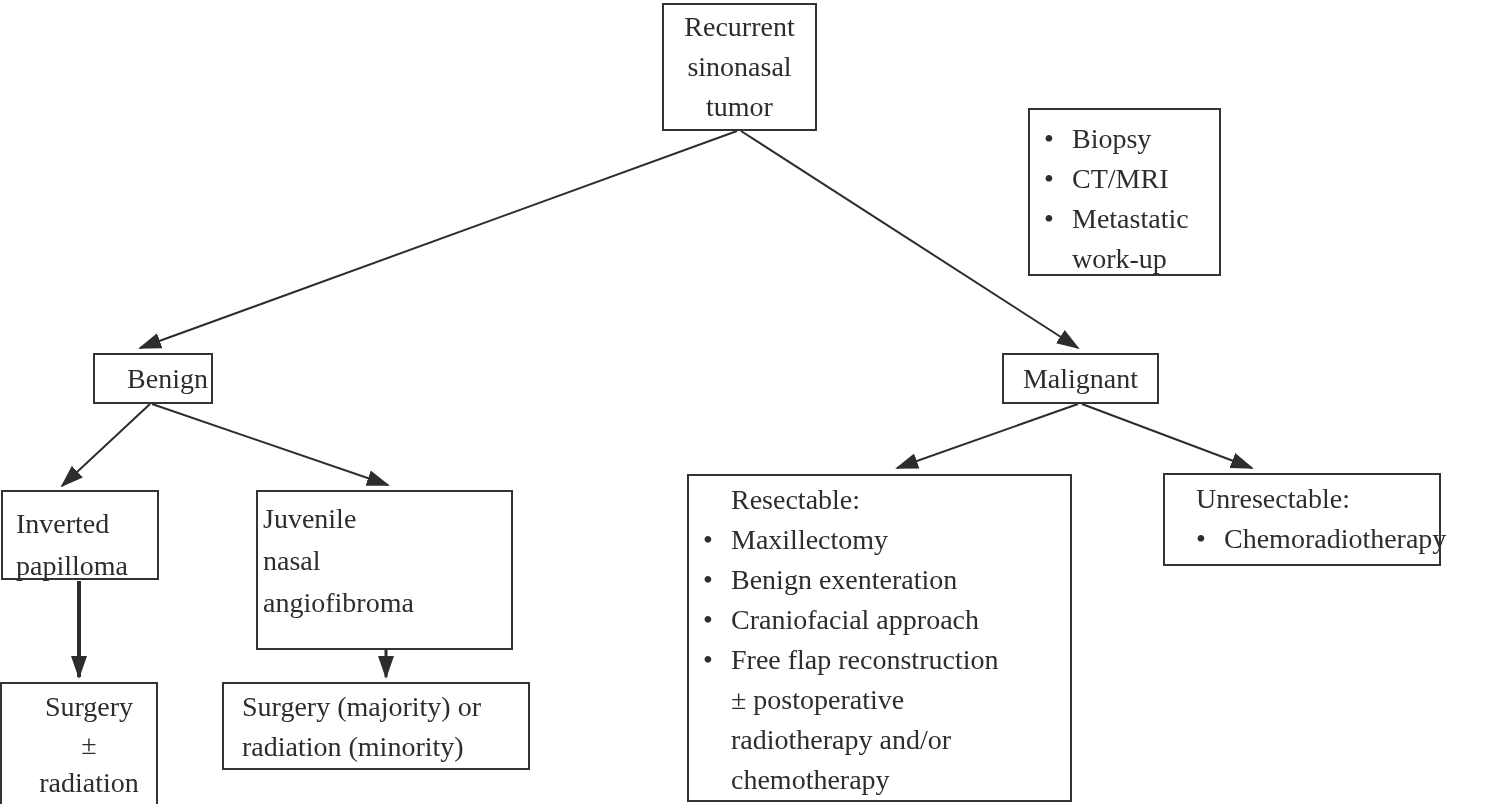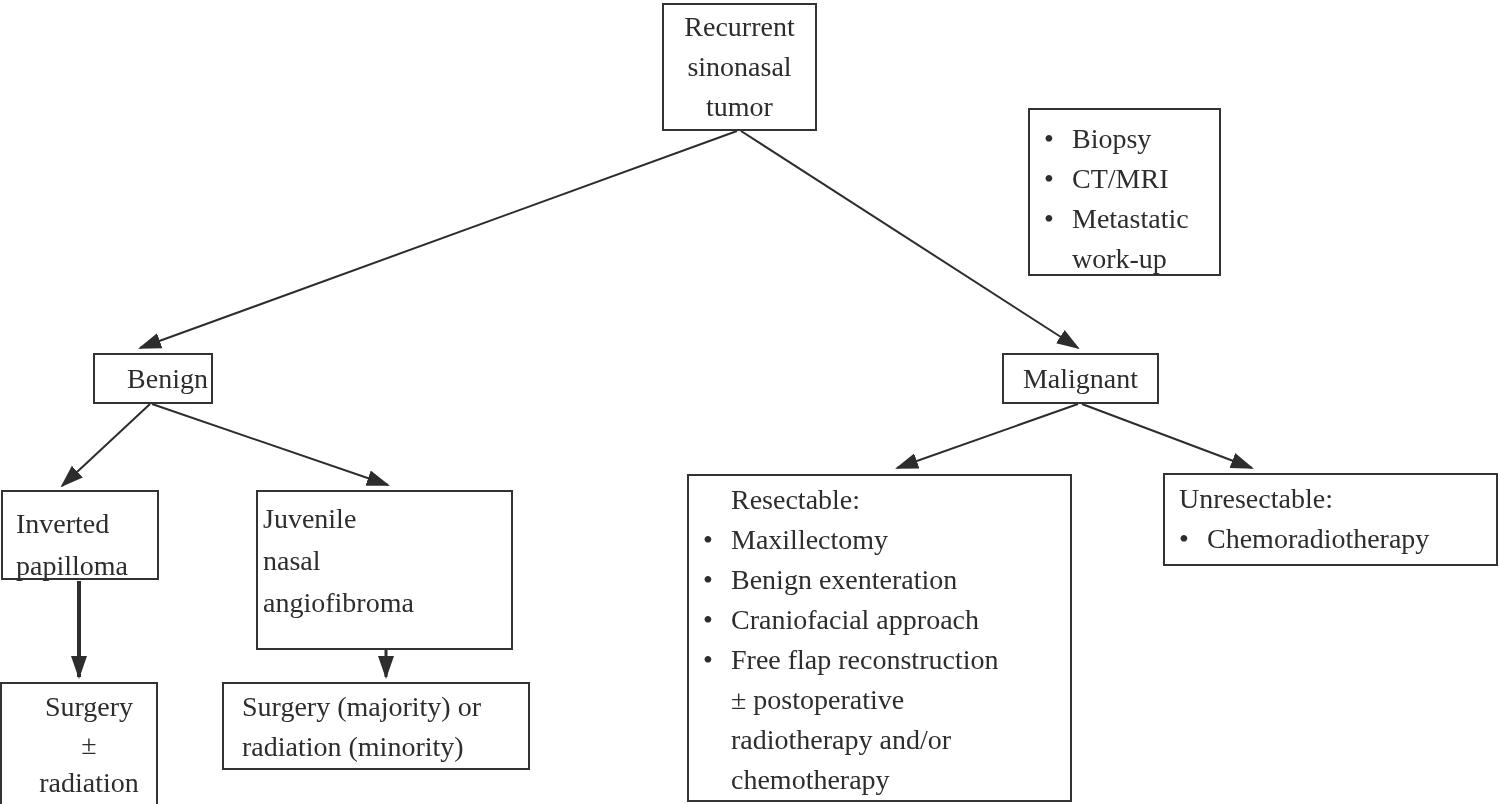--- a/index.html
+++ b/index.html
@@ -40,21 +40,21 @@
   
   .root-box        { left: 662px; top: 3px;   width: 155px; height: 128px; }
   .workup-box      { left: 1028px; top: 108px; width: 193px; height: 168px; padding: 9px 6px 0 14px; }
   .benign-box      { left: 93px;  top: 353px; width: 120px; height: 51px; padding-left: 29px; }
   .malignant-box   { left: 1002px; top: 353px; width: 157px; height: 51px; }
   .inverted-box    { left: 1px;   top: 490px; width: 158px; height: 90px;  padding: 11px 0 0 13px; line-height: 42px; }
   .juvenile-box    { left: 256px; top: 490px; width: 257px; height: 160px; padding: 6px 0 0 5px; line-height: 42px; }
   .surgery1-box    { left: 0px;   top: 682px; width: 158px; height: 126px; line-height: 38px; padding-left: 20px; }
   .surgery2-box    { left: 222px; top: 682px; width: 308px; height: 88px;  padding: 3px 0 16px 18px; }
   .resectable-box  { left: 687px; top: 474px; width: 385px; height: 328px; padding: 4px 16px 0 14px; }
-  .unresectable-box{ left: 1163px; top: 473px; width: 335px; height: 93px;  padding: 4px 4px 0 14px; }
+  .unresectable-box{ left: 1163px; top: 473px; width: 278px; height: 93px;  padding: 4px 4px 0 31px; }
   
   .bullet { display: flex; align-items: flex-start; }
   .bullet .dot { flex: 0 0 28px; }
   .heading-indent { margin-left: 28px; }
 </style>
 </head>
 <body>
 
 <div class="canvas">
 

